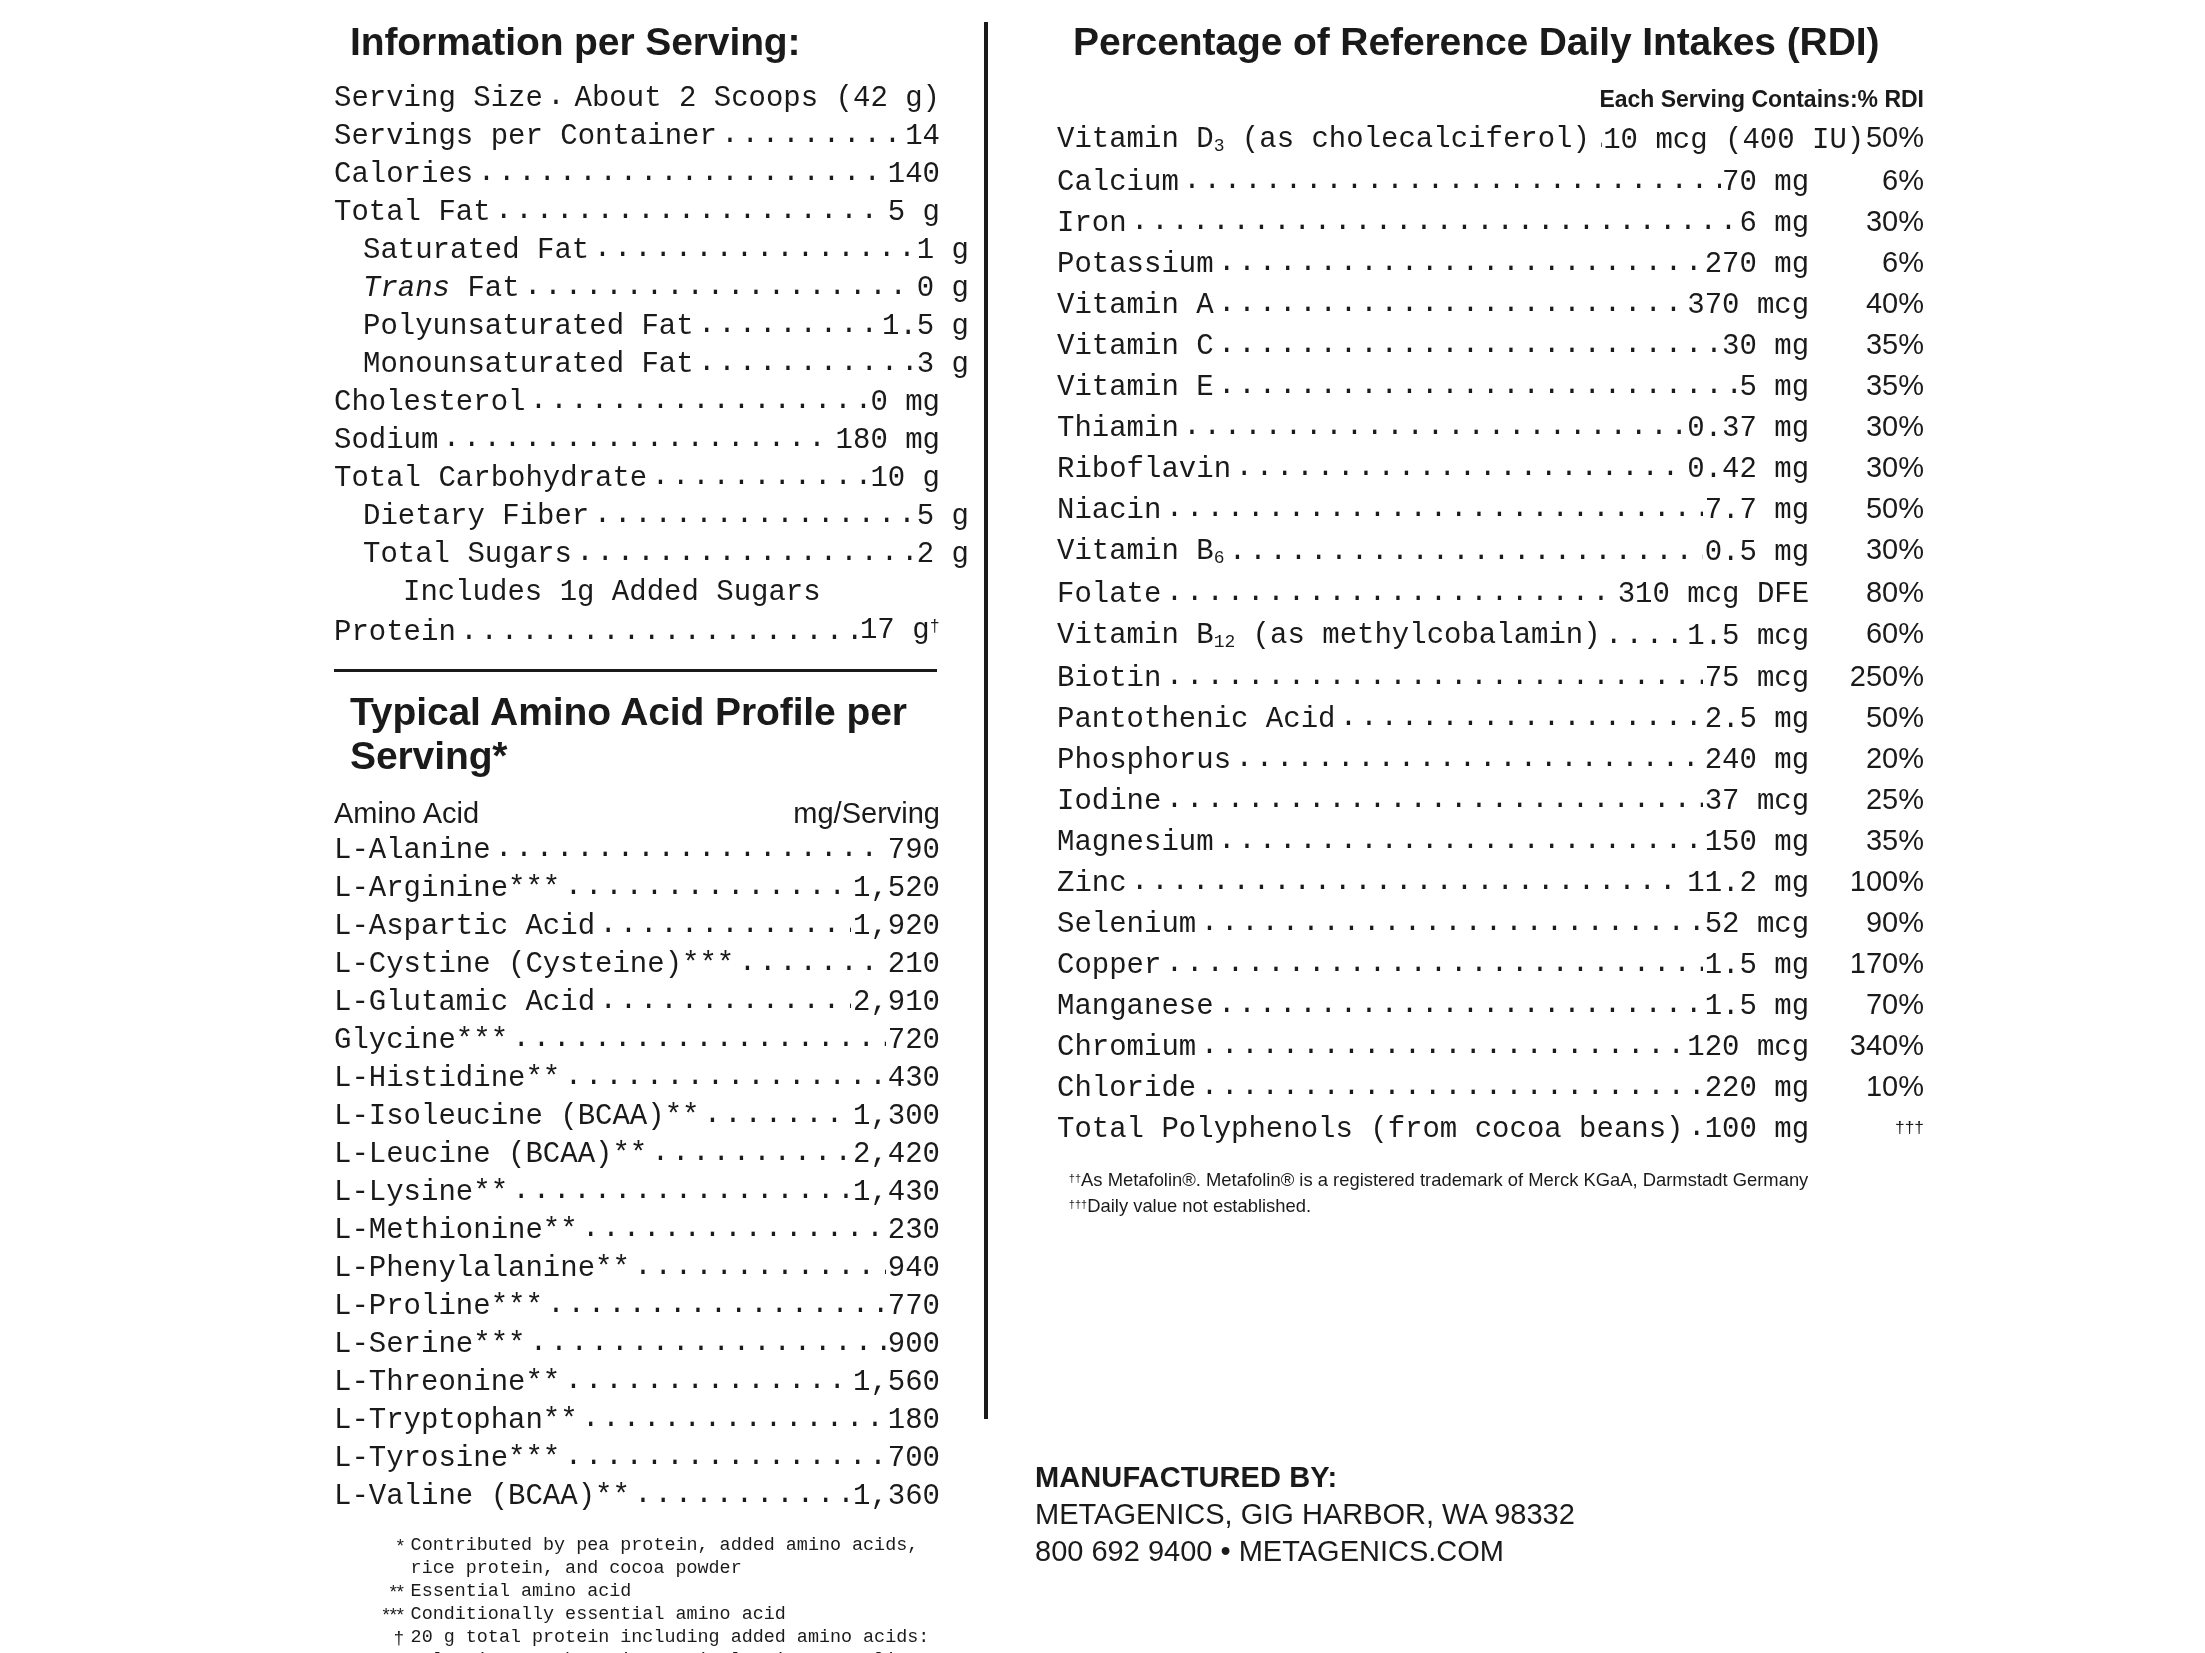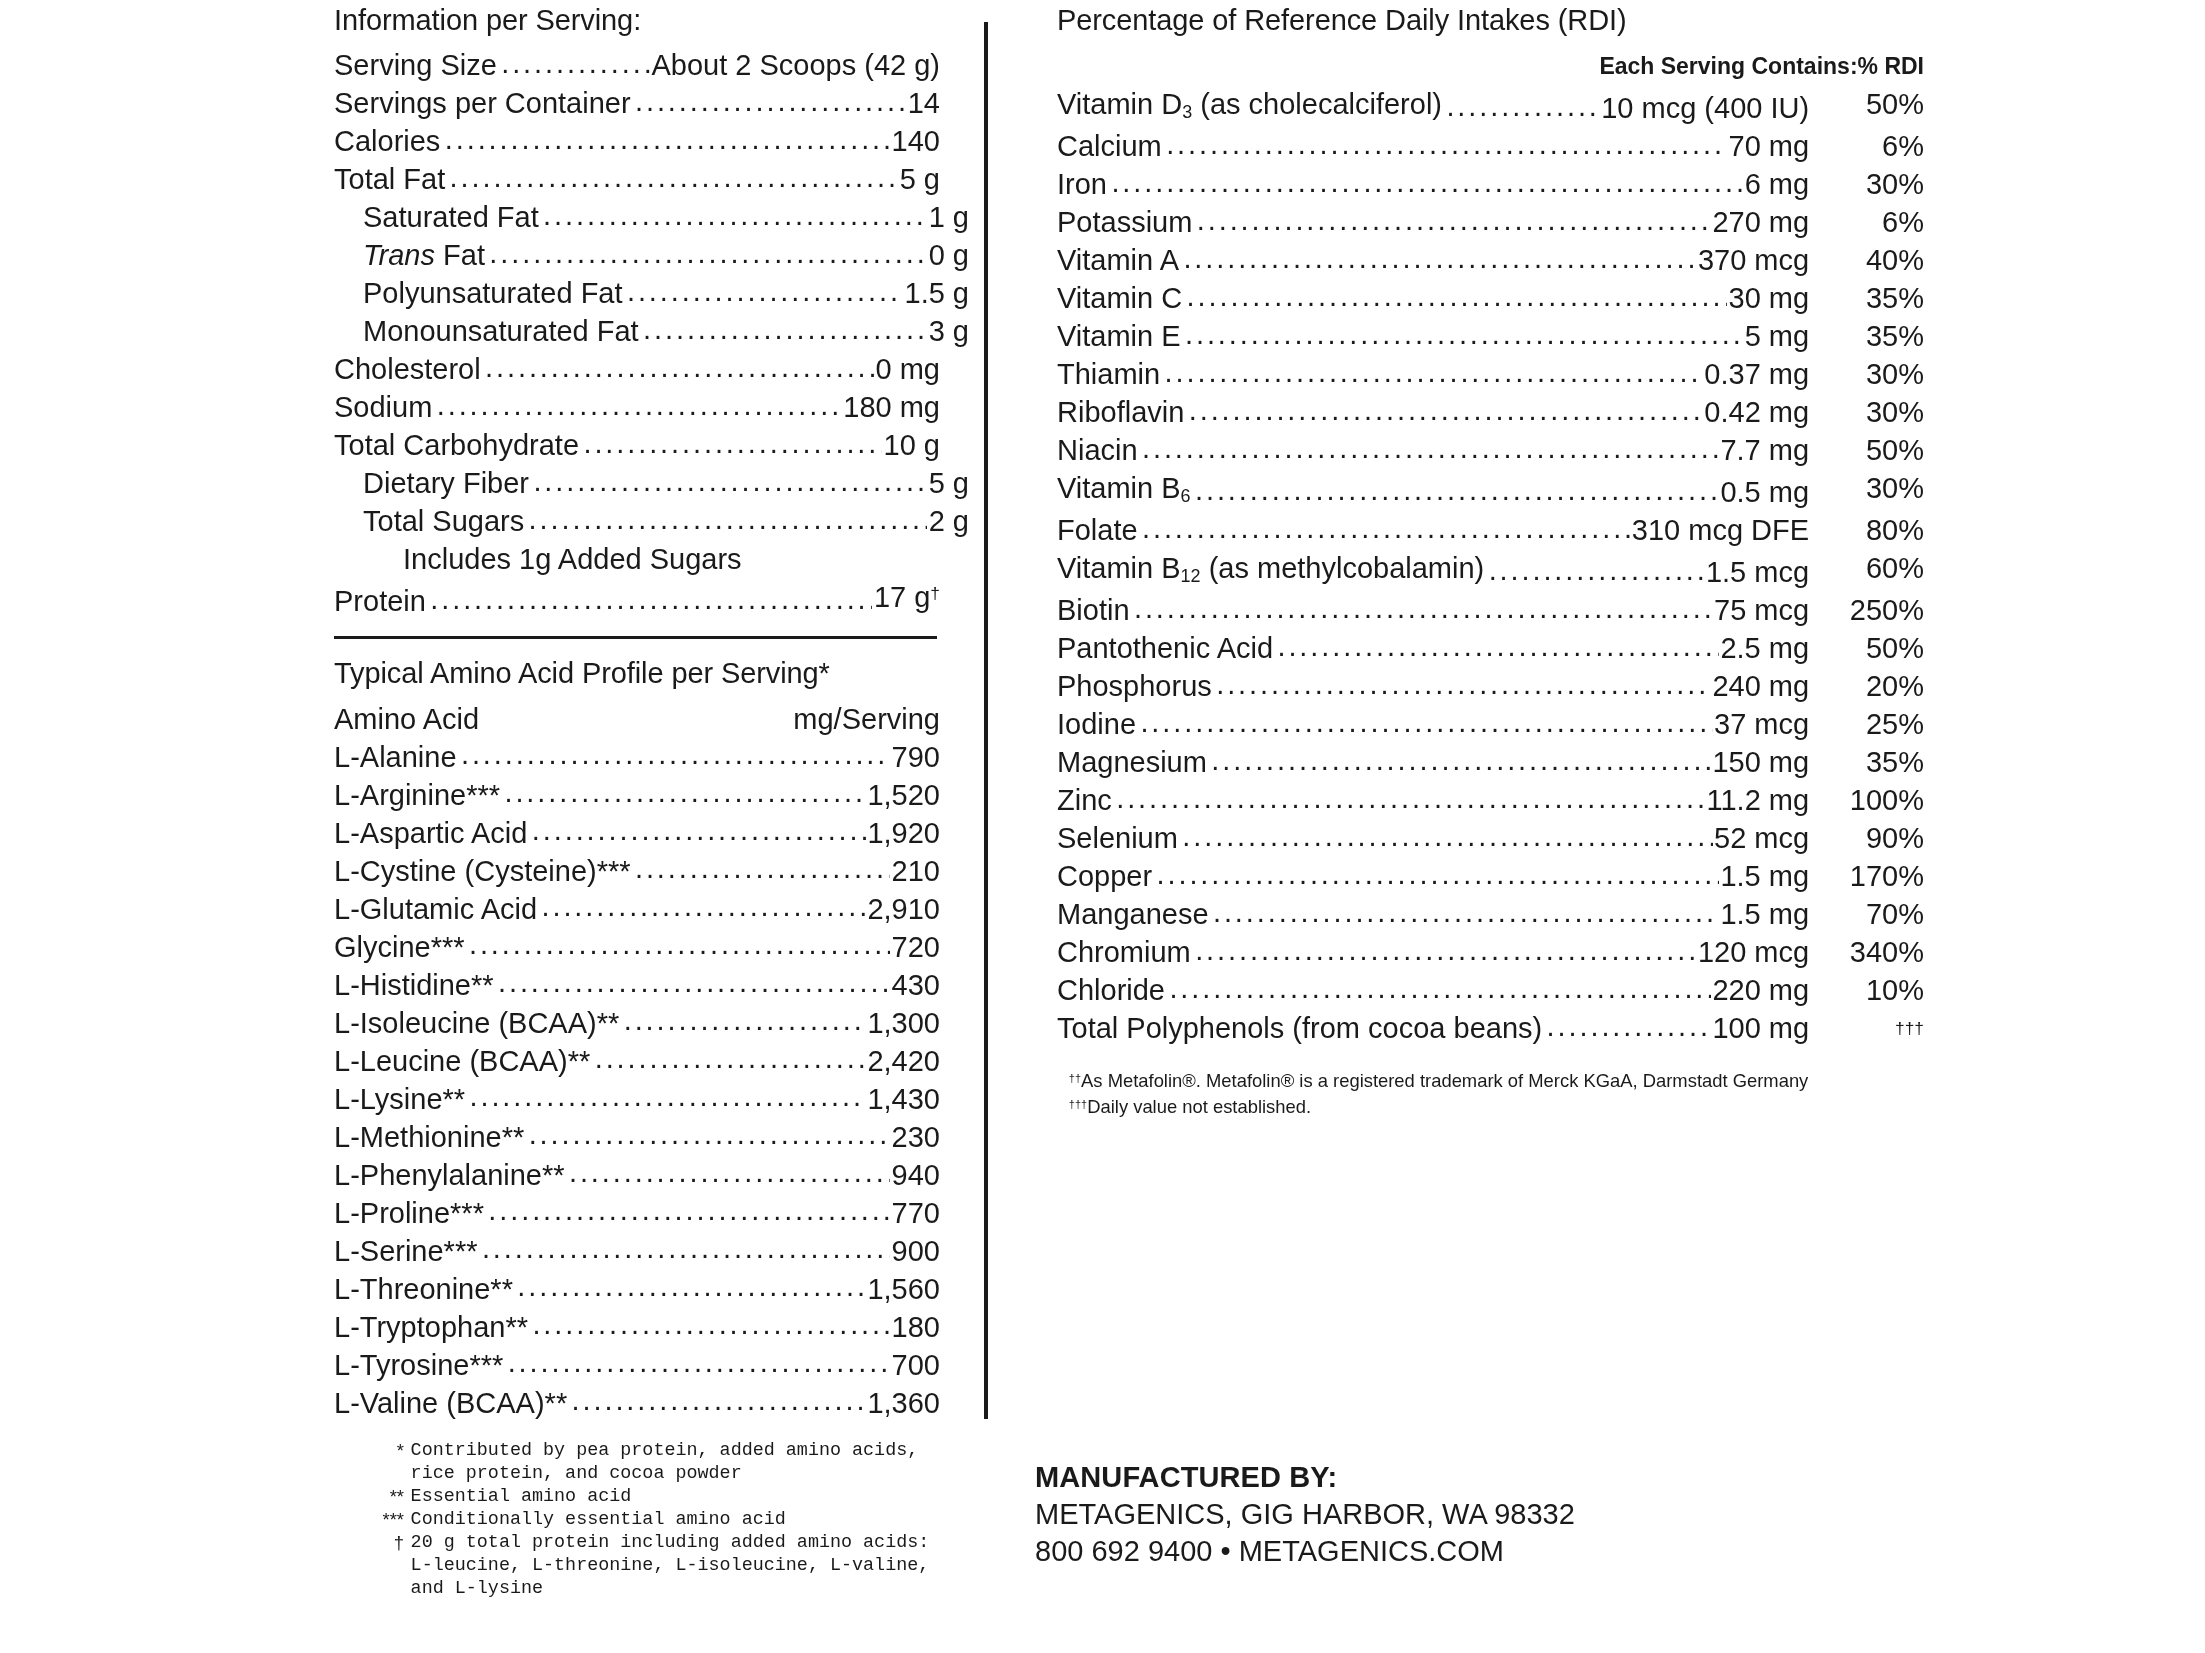--- a/index.html
+++ b/index.html
@@ -18,23 +18,24 @@
   }
 
   .panel {
     position: absolute;
     inset: 0;
   }
 
   
   .row {
     display: flex;
-    align-items: flex-end;
+    align-items: center;
     width: 100%;
     white-space: nowrap;
+    font-family: Liberation Mono, monospace;
   }
   .row .nm {
     flex: 0 0 auto;
     padding-right: 4.4px;
   }
   .row .leader {
     flex: 1 1 auto;
     min-width: 7.4px;
     overflow: hidden;
     position: relative;
@@ -64,24 +65,24 @@
   .ital { font-style: italic; }
 
   
   #left-column {
     position: absolute;
     left: 334px;
     top: 0;
     width: 606px;
   }
   .sec-title {
-    font-weight: normal;
-    font-size: 29px;
+    font-weight: bold;
+    font-size: 39px;
     letter-spacing: -0.1px;
-    margin: 0;
+    margin: 16px;
   }
   #info-serving-title { padding-top: 4.4px; }
 
   #info-serving-list {
     font-size: 29px;
     line-height: 38px;
     margin-top: 8.8px;
   }
 
   .hrule {

